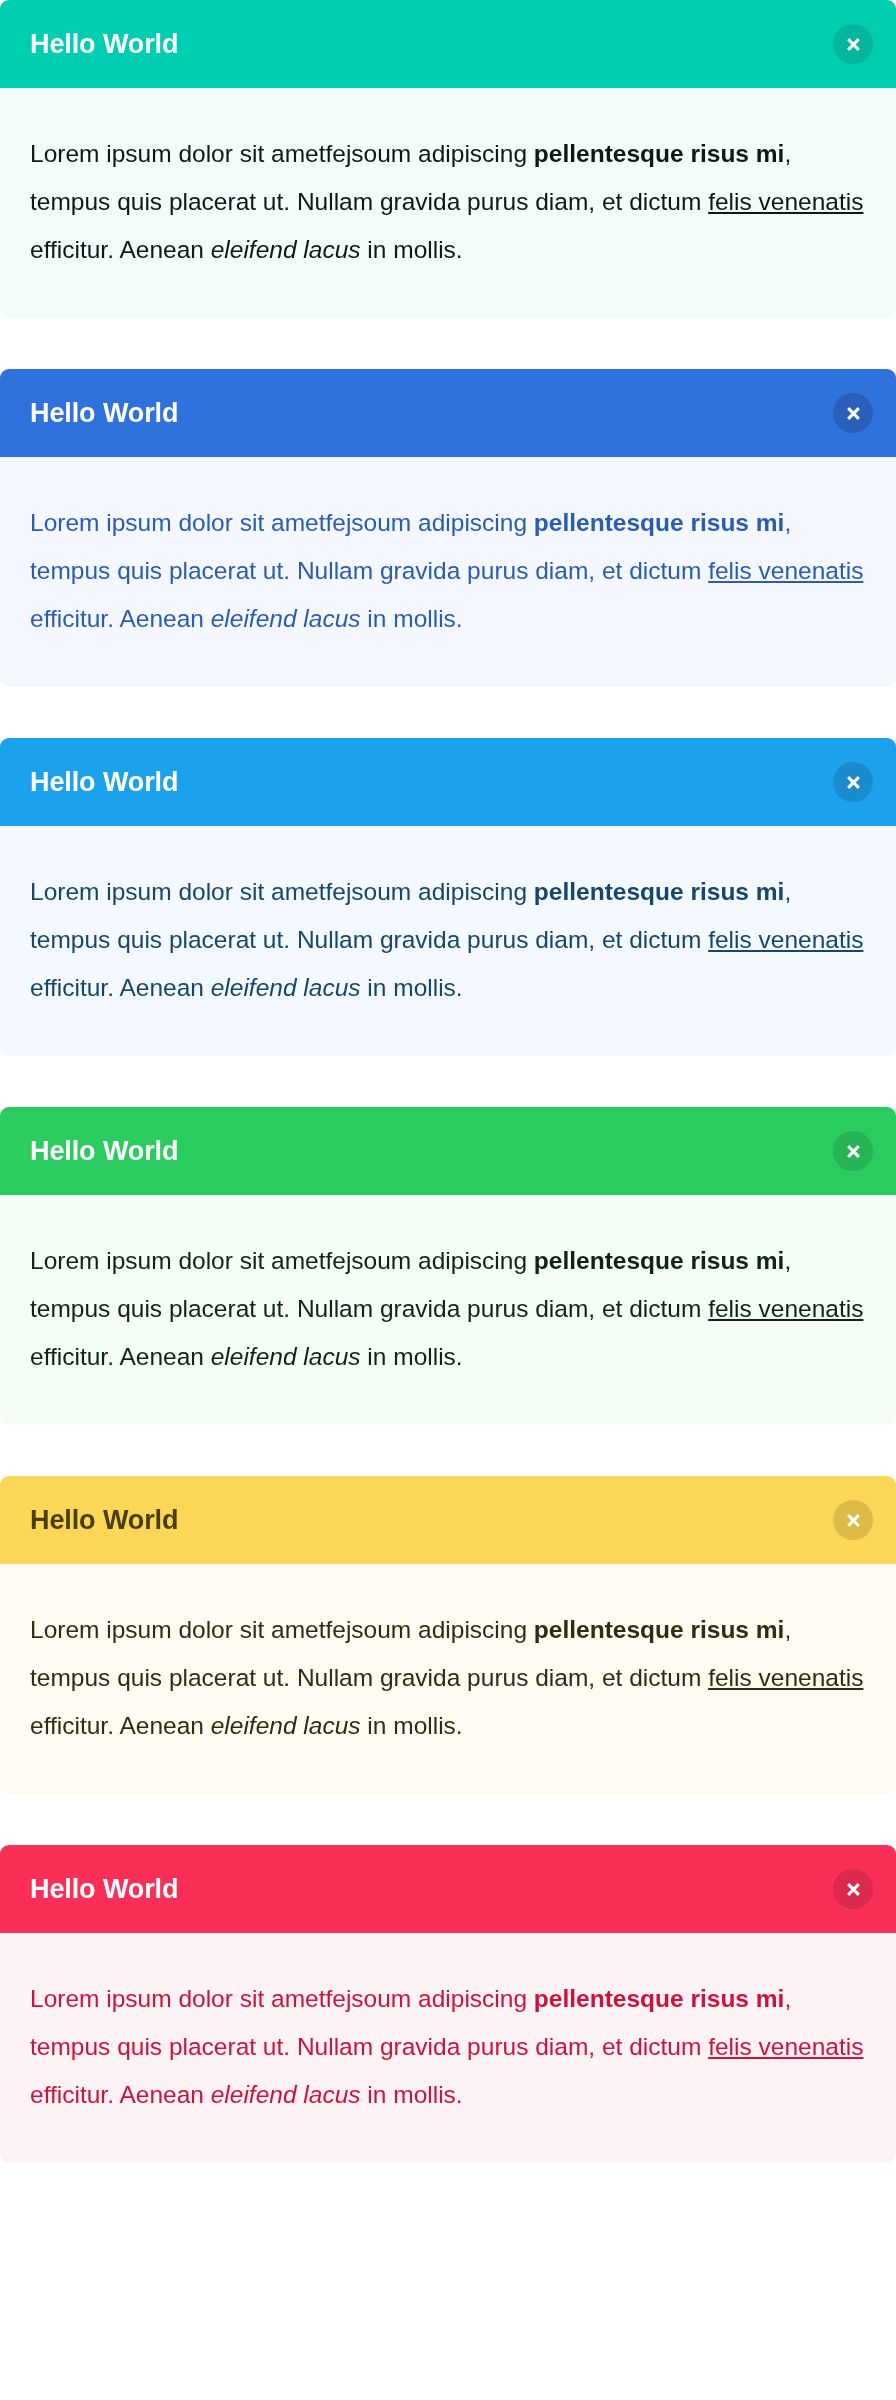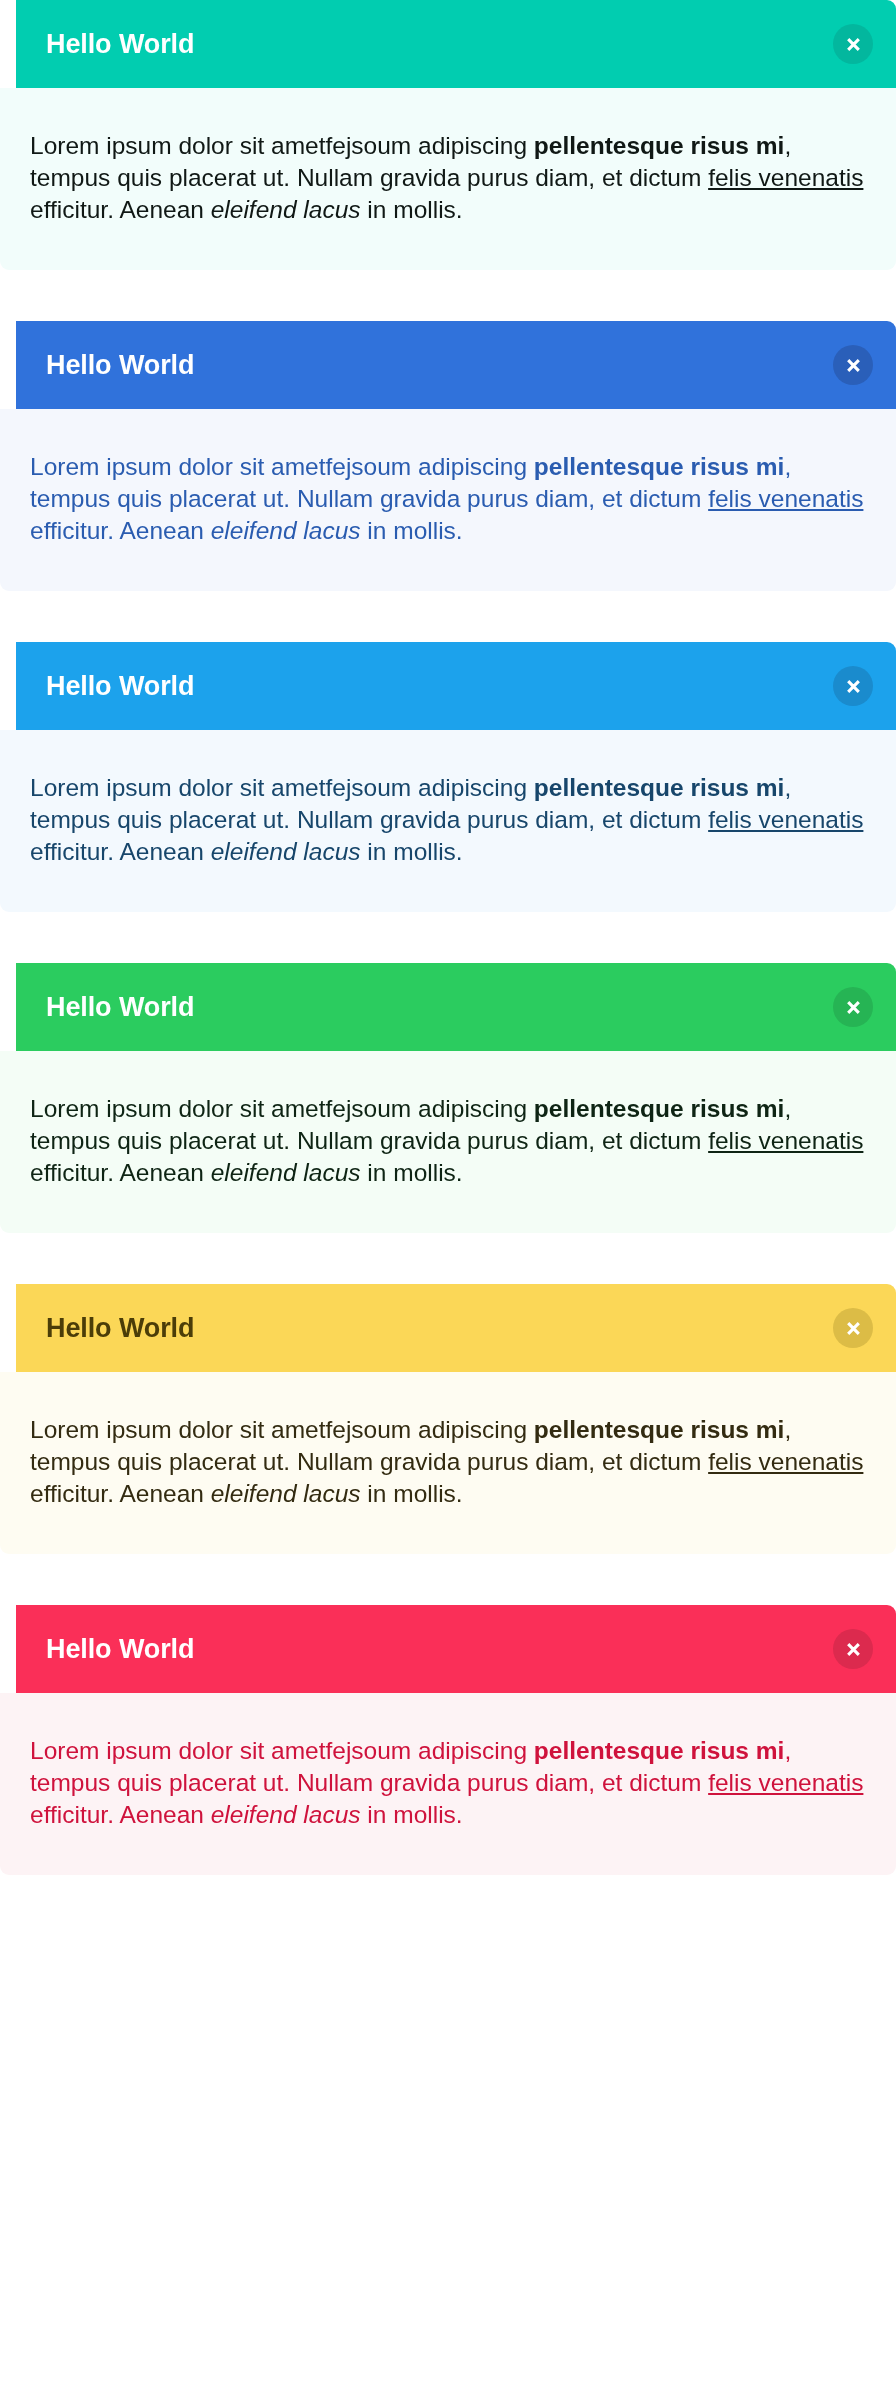--- a/index.html
+++ b/index.html
@@ -29,21 +29,20 @@
     overflow: hidden;
   }
   .alert-card:last-child { margin-bottom: 0; }
 
   .alert-header {
     position: relative;
     height: 88px;
     display: flex;
     align-items: center;
     padding: 0 30px;
-    margin-left: 16px;
   }
 
   .alert-title {
     font-size: 27px;
     font-weight: bold;
     line-height: 1;
     letter-spacing: -0.1px;
     margin: 0;
     user-select: none;
   }
@@ -61,21 +60,21 @@
     align-items: center;
     justify-content: center;
     cursor: pointer;
     padding: 0;
   }
   .close-btn svg { display: block; }
 
   .alert-body {
     padding: 42px 30px 44px 30px;
     font-size: 24.5px;
-    line-height: 32px;
+    line-height: 48px;
   }
   .alert-body p { margin: 0; }
   .alert-body b { font-weight: bold; }
   .alert-body i { font-style: italic; }
   .alert-body a {
     text-decoration: underline;
     color: inherit;
     cursor: pointer;
   }
 

